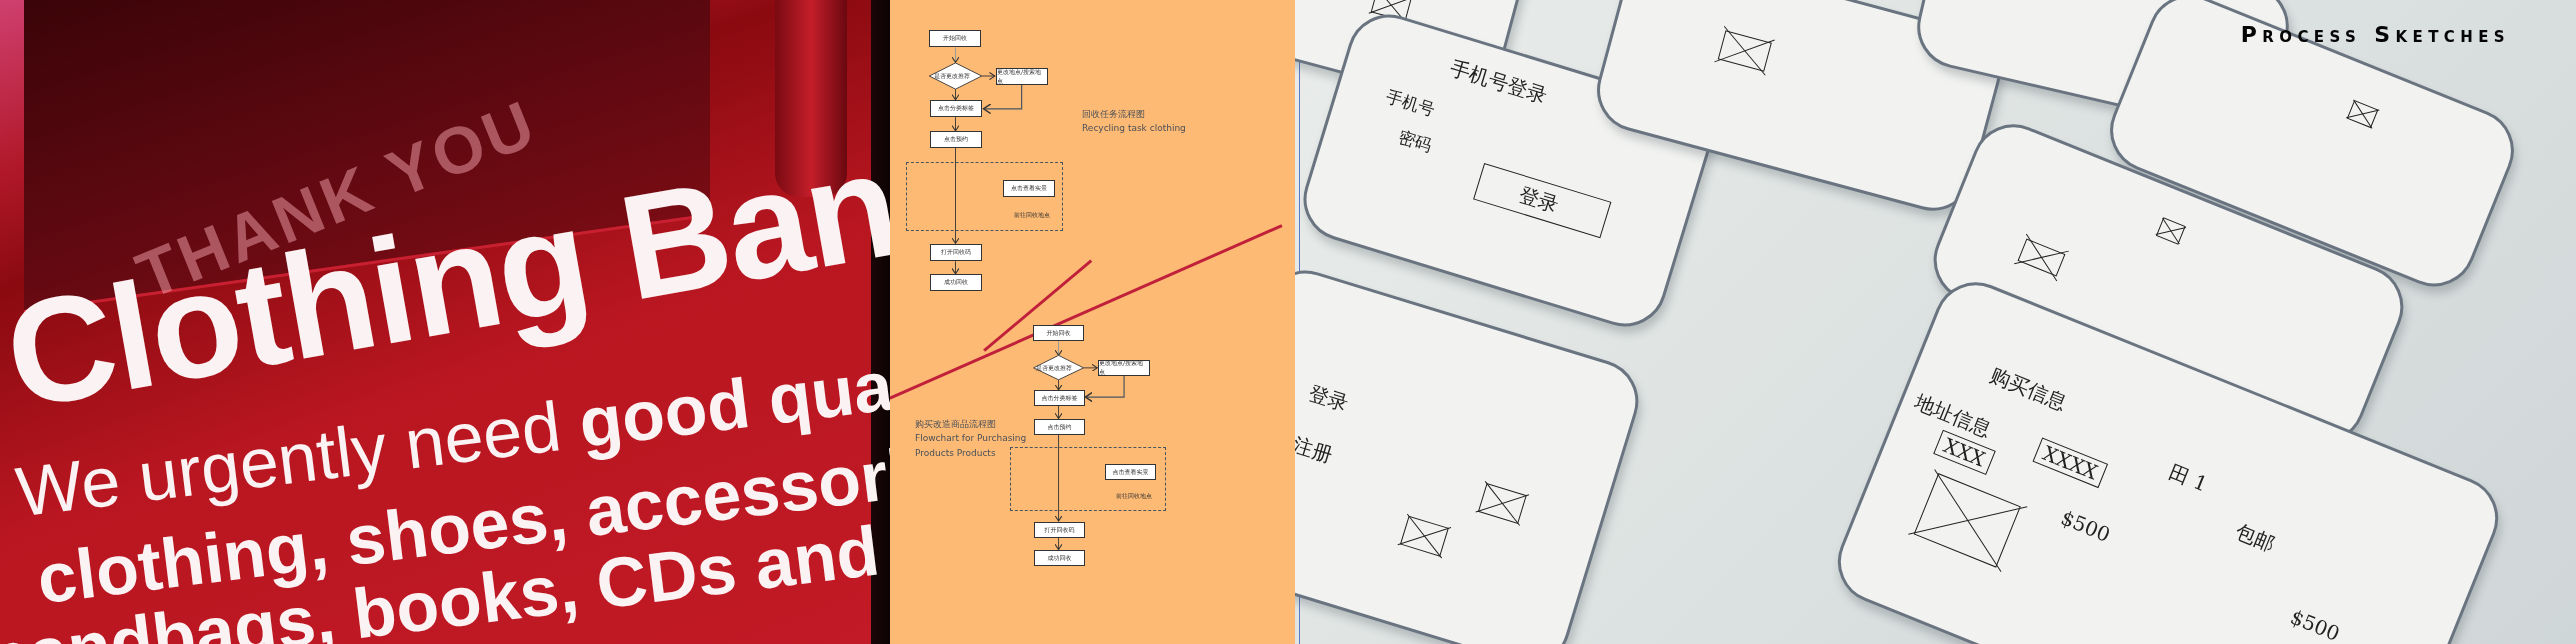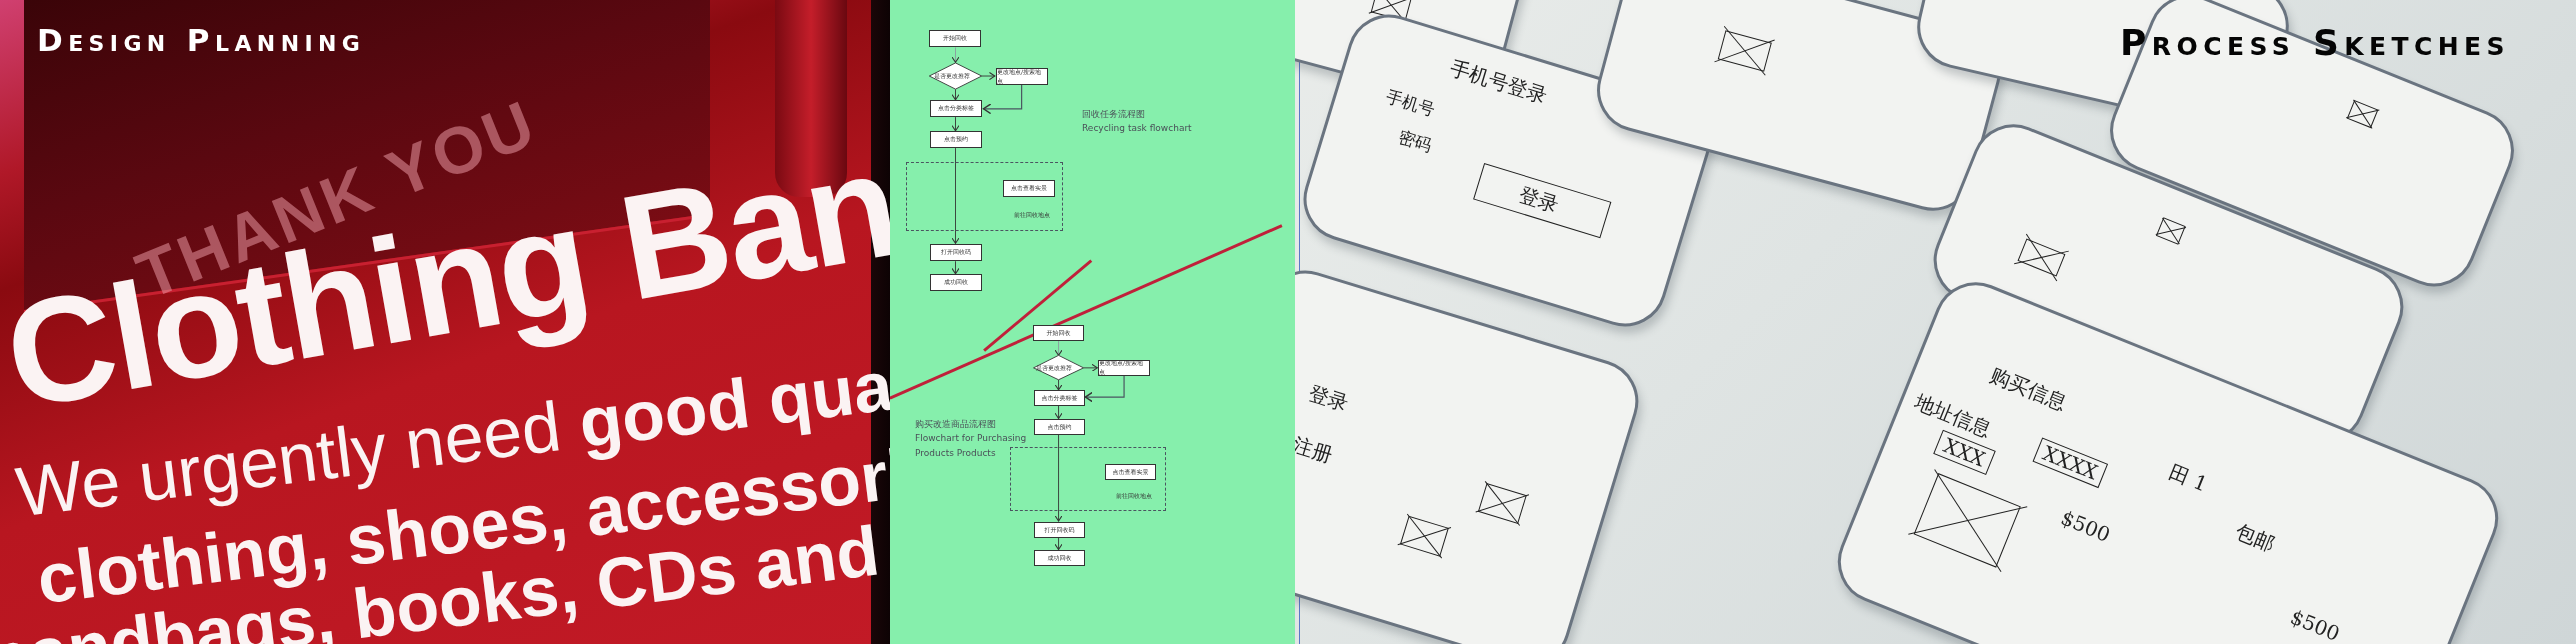--- a/index.html
+++ b/index.html
@@ -11,56 +11,55 @@
     background:linear-gradient(170deg,#3a0408 0%,#5a0810 50%,#7a0c14 100%);
     transform:skewY(-8deg); transform-origin:left top; border-bottom:3.6px solid #c82030; }
   .handle { position:absolute; left:775px; top:0; width:72px; height:197px; background:linear-gradient(90deg,#7a0a12,#c41e2a,#6a0810); border-radius:0 0 24px 24px; }
   .edge-dark { position:absolute; left:871px; top:0; width:19px; height:644px; background:linear-gradient(90deg,#1a0608,#0d0304); }
   .thank-you { position:absolute; left:125px; top:161px; font-size:66px; font-weight:bold; color:rgba(230,150,160,0.55); transform:rotate(-22deg); letter-spacing:3.6px; }
   .bank-title { position:absolute; left:-6px; top:274px; font-size:149px; font-weight:bold; color:#fbf3f3; transform:rotate(-10deg); transform-origin:left top; letter-spacing:-2.4px; white-space:nowrap; }
   .bank-line { position:absolute; color:#fbf3f3; font-size:70px; white-space:nowrap; transform:rotate(-7deg); transform-origin:left top; }
   .bank-line b { font-weight:bold; }
   .design-title { position:absolute; left:37px; top:21.5px; color:#ffffff; font-size:31px; font-weight:bold; letter-spacing:5.4px; font-variant:small-caps; font-family:"DejaVu Sans", sans-serif; }
   
-  #mid-panel { left:890px; width:405px; background:#86efac; }
+  #mid-panel { left:890px; width:405px; background:#fdba74; }
   .fbox { position:absolute; border:1.2px solid #333; background:#fff; font-size:6px; color:#333; display:flex; align-items:center; justify-content:center; box-sizing:border-box; font-family:"DejaVu Sans", sans-serif; }
   .dashed { position:absolute; border:1.2px dashed #4a5560; box-sizing:border-box; }
   .fnote { position:absolute; font-size:6px; color:#333; font-family:"DejaVu Sans", sans-serif; }
   .caption { position:absolute; color:#4a5058; font-size:9px; line-height:14.3px; font-family:"DejaVu Sans", sans-serif; }
   svg.connectors { position:absolute; left:0; top:0; }
   
   #right-panel { left:1295px; width:1281px; background:linear-gradient(135deg,#e9ecea 0%,#dfe4e3 40%,#cfd6d7 100%); }
   .blue-line { position:absolute; left:3.6px; top:0; width:1.2px; height:644px; background:#5a78c8; }
   .paper { position:absolute; background:#f2f3f1; border:3.6px solid #6a7480; border-radius:42px; box-shadow:4.8px 6px 8.3px rgba(60,70,80,0.25); }
   .sketch-text { position:absolute; font-size:20px; color:#222; font-family:"DejaVu Serif", serif; white-space:nowrap; }
   .xbox { position:absolute; border:1.8px solid #222; box-sizing:border-box; }
   .xbox::before, .xbox::after { content:""; position:absolute; left:50%; top:50%; width:140%; height:1.2px; background:#222; }
   .xbox::before { transform:translate(-50%,-50%) rotate(35deg); }
   .xbox::after { transform:translate(-50%,-50%) rotate(-35deg); }
-  .process-title { position:absolute; right:66px; top:21.5px; color:#050505; font-size:36px; font-weight:bold; letter-spacing:5.4px; font-variant:small-caps; font-family:"DejaVu Sans", sans-serif;margin-left:38px; }
+  .process-title { position:absolute; right:66px; top:21.5px; color:#050505; font-size:22px; font-weight:bold; letter-spacing:5.4px; font-variant:small-caps; font-family:"DejaVu Sans", sans-serif;margin-left:38px; }
 </style>
 </head>
 <body>
 
 <div id="left-panel" class="panel">
   <div class="slot-shadow"></div>
   <div class="handle"></div>
   <div class="edge-dark"></div>
   <div class="thank-you">THANK YOU</div>
   <div class="bank-title">Clothing Bank</div>
   <div class="bank-line" style="left:12px; top:453px;">
     <span>We urgently need </span><b>good quality</b>
   </div>
   <div class="bank-line" style="left:33px; top:540px;">
     <b>clothing, shoes, accessories,</b>
   </div>
   <div class="bank-line" style="left:-18px; top:620px;">
     <b>handbags, books, CDs and DVDs</b>
   </div>
-  <div class="design-title">Design Planning</div>
 </div>
 
 <div id="mid-panel" class="panel">
   <svg class="connectors" width="405" height="644" viewBox="0 0 680 1080">
     <defs>
       <marker id="arr" markerWidth="8" markerHeight="8" refX="6" refY="4" orient="auto">
         <path d="M0,0 L6,4 L0,8" fill="none" stroke="#333" stroke-width="1.2"></path>
       </marker>
     </defs>
 
@@ -91,21 +90,21 @@
   <div class="fbox" style="left:106px;top:68px;width:52px;height:17.3px;">更改地点/搜索地点</div>
   <div class="fbox" style="left:40px;top:100px;width:52px;height:17.3px;">点击分类标签</div>
   <div class="fbox" style="left:40px;top:131px;width:52px;height:17.3px;">点击预约</div>
   <div class="dashed" style="left:16px;top:162px;width:157px;height:69px;"></div>
   <div class="fbox" style="left:113px;top:180px;width:52px;height:17.3px;">点击查看实景</div>
   <div class="fnote" style="left:124px;top:211px;">前往回收地点</div>
   <div class="fbox" style="left:40px;top:244px;width:52px;height:17.3px;">打开回收码</div>
   <div class="fbox" style="left:40px;top:274px;width:52px;height:17.3px;">成功回收</div>
   <div class="caption" style="left:192px;top:107px;">
     <div>回收任务流程图</div>
-    <div>Recycling task flowchart</div>
+    <div>Recycling task clothing</div>
   </div>
 
   <div class="fbox" style="left:143px;top:325px;width:51px;height:16px;">开始回收</div>
   <div class="fnote" style="left:146px;top:364px;">是否更改推荐</div>
   <div class="fbox" style="left:208px;top:360px;width:52px;height:16px;">更改地点/搜索地点</div>
   <div class="fbox" style="left:144px;top:390px;width:51px;height:16px;">点击分类标签</div>
   <div class="fbox" style="left:144px;top:419px;width:51px;height:16px;">点击预约</div>
   <div class="dashed" style="left:120px;top:447px;width:156px;height:64px;"></div>
   <div class="fbox" style="left:215px;top:464px;width:51px;height:16px;">点击查看实景</div>
   <div class="fnote" style="left:226px;top:492px;">前往回收地点</div>

